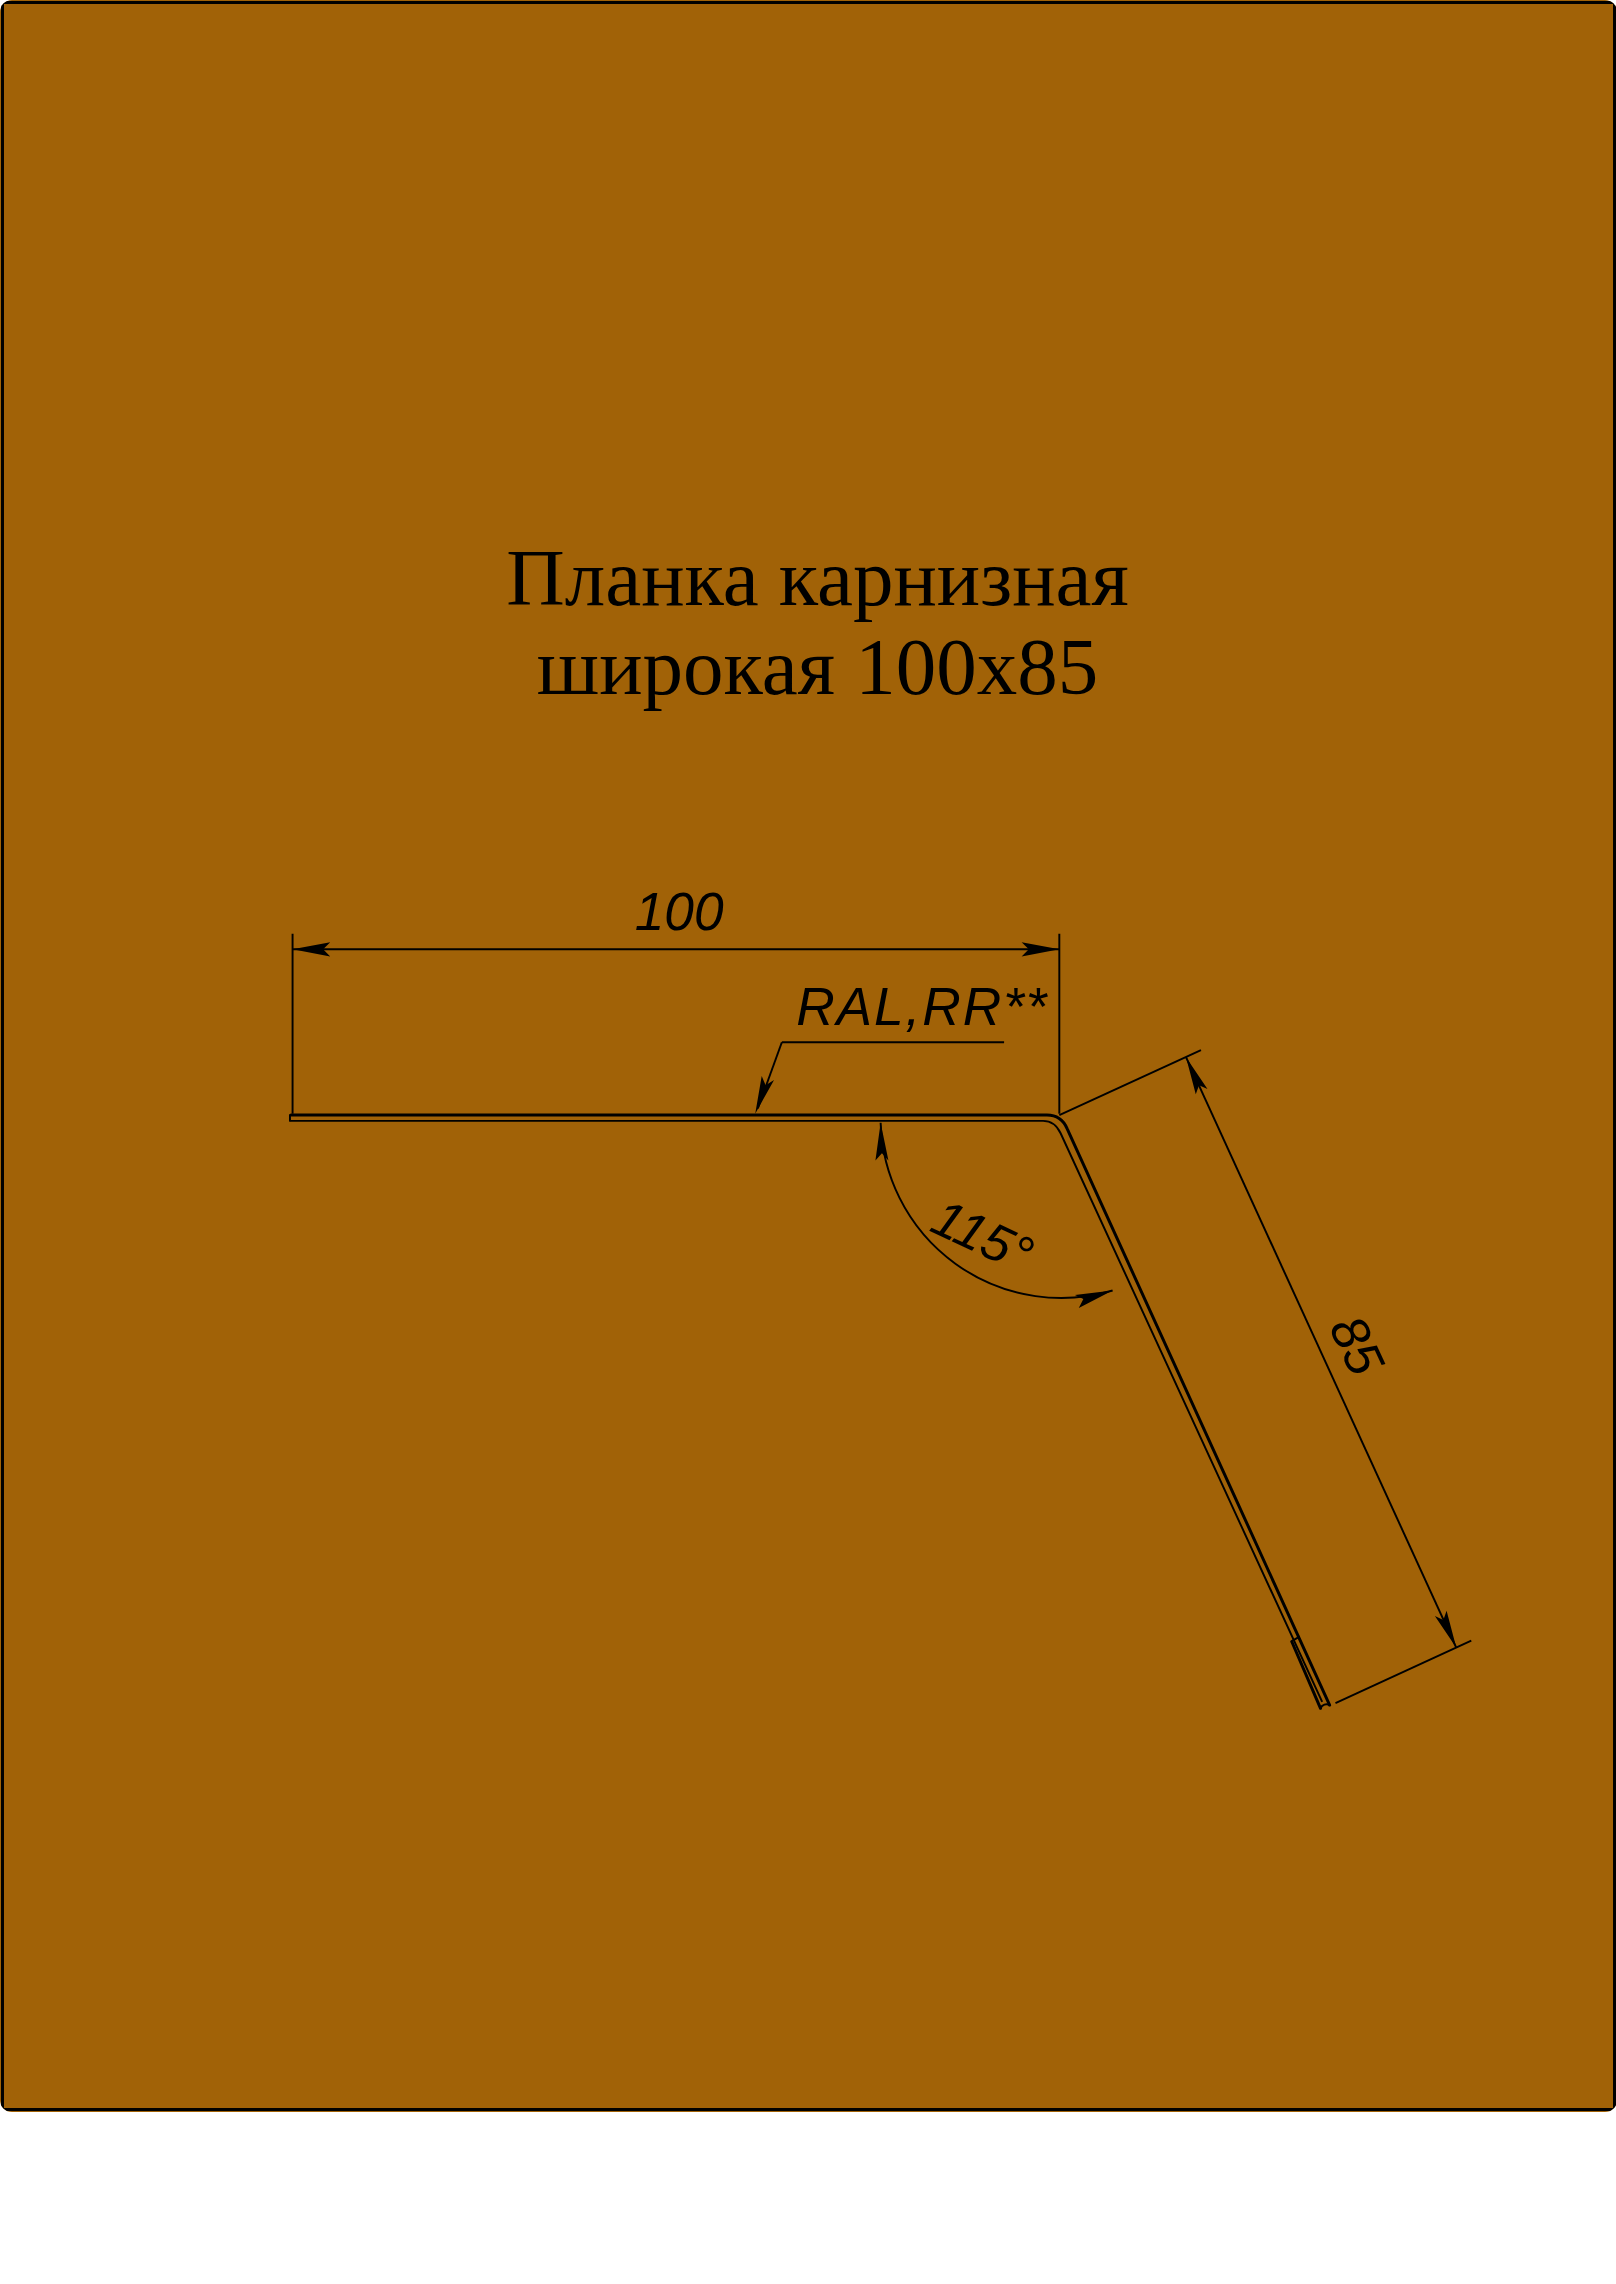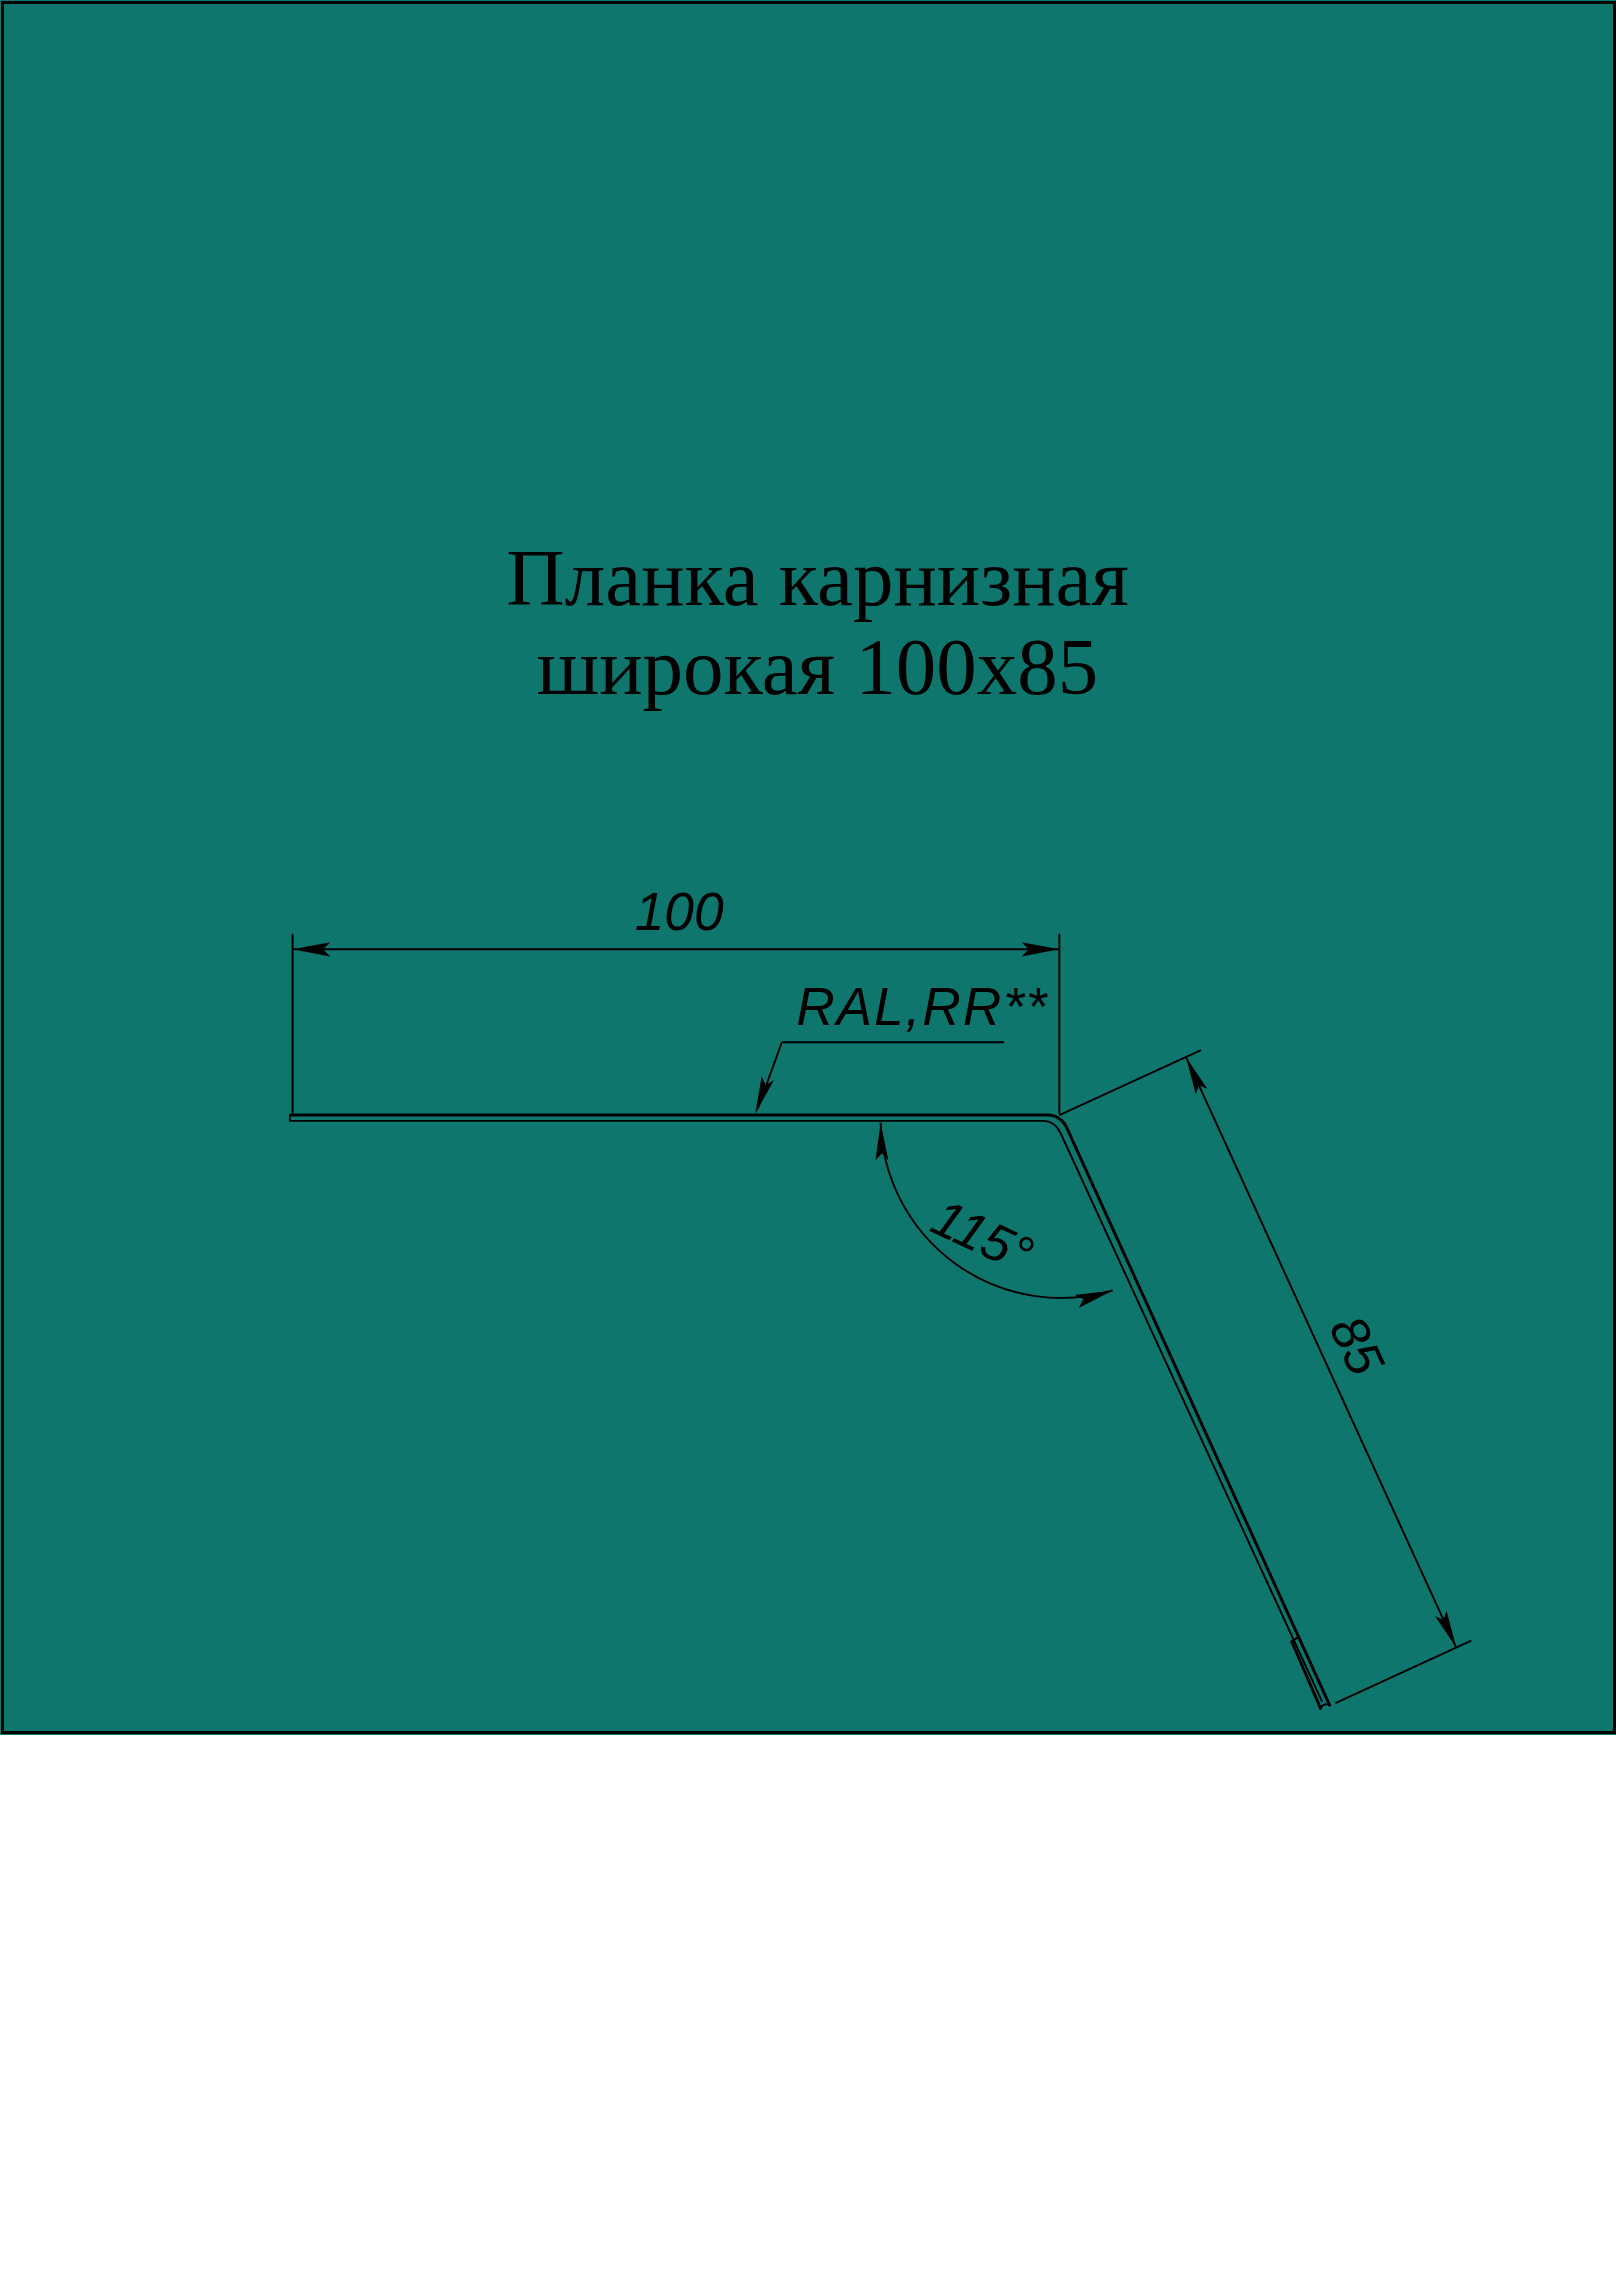--- a/index.html
+++ b/index.html
@@ -3,24 +3,25 @@
 <meta charset="utf-8">
 <style>
   html, body {
     margin: 0;
     padding: 0;
     background: #ffffff;
   }
   .sheet {
     position: relative;
     width: 1617px;
-    height: 1735px;
-    background: #0f766e;
+    height: 2112px;
+    background: #a16207;
     overflow: hidden;
     font-family: "Liberation Serif", serif;
+    border-radius: 12px;
   }
   .frame {
     position: absolute;
     left: 1.3px; top: 1.3px; right: 1.3px; bottom: 1.3px;
     border: 3.2px solid #000000;
     pointer-events: none;
   }
   .title {
     position: absolute;
     top: 534px;

